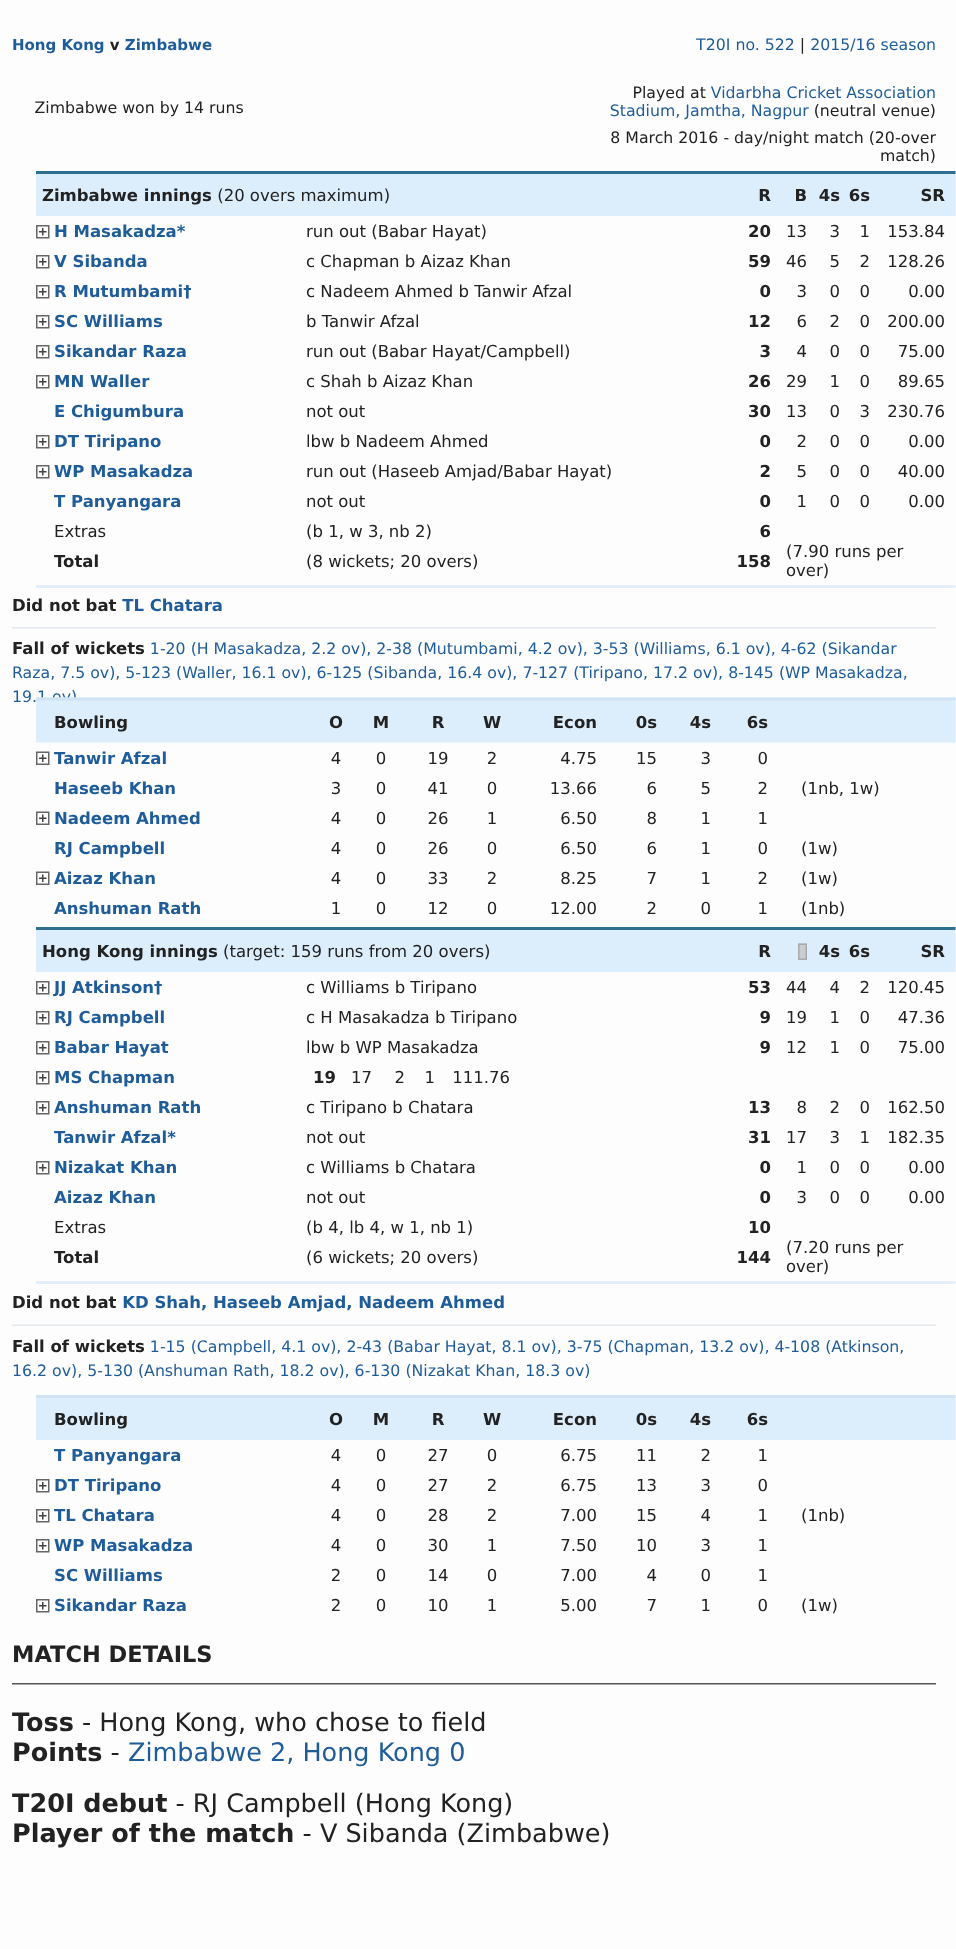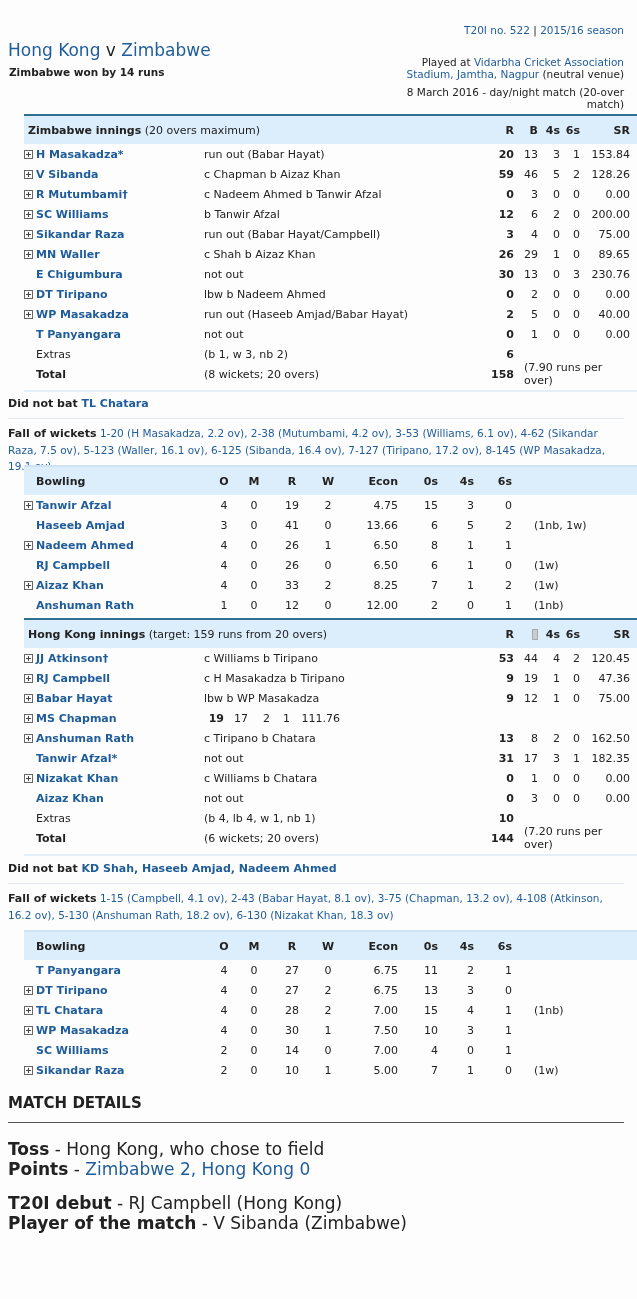--- a/index.html
+++ b/index.html
@@ -1,22 +1,22 @@
 <!DOCTYPE html>
 <html><head>
 <meta charset="utf-8">
 <style>
   * { box-sizing: border-box; margin: 0; padding: 0; }
   html, body { width: 637px; height: 1299px; background: #fdfdfd; }
   body { font-family: "DejaVu Sans", sans-serif; font-size: 11px; color: #222; position: relative; overflow: hidden; }
   a, .link { color: #1f5c9a; text-decoration: none; }
   .hdr { position: absolute; left: 0; top: 0; width: 637px; height: 110px; }
   .hdr .series { position: absolute; left: 8px; top: 22px; font-size: 12px; color: #222; }
-  .hdr .teams { position: absolute; left: 8px; top: 40px; font-size: 17px; color: #222; }
-  .hdr .result { position: absolute; left: 9px; top: 66px; font-size: 10.5px; color: #222; font-weight: bold; }
+  .hdr .teams { position: absolute; left: 8px; top: 25px; font-size: 10px; color: #222; font-weight: bold; }
+  .hdr .result { position: absolute; left: 23px; top: 66px; font-size: 10.5px; color: #222; }
   .hdr .right { position: absolute; right: 13px; top: 24px; width: 230px; text-align: right; font-size: 10.5px; line-height: 12px; }
   .hdr .right .r1 { margin-bottom: 20px; }
   .hdr .right .r2 { margin-bottom: 6px; }
 
   .tbl { position: absolute; left: 24px; width: 616px; }
   .inn-head { height: 30px; background: #dcedfb; border-top: 2px solid #2f6f8f; display: flex; align-items: center; font-weight: bold; color: #222; }
   .bowl-head { height: 30px; background: #dcedfb; border-top: 2px solid #cfe3f5; display: flex; align-items: center; font-weight: bold; }
   .row { height: 20px; display: flex; align-items: center; }
   .c-name { width: 180px; padding-left: 0; display: flex; align-items: center; font-weight: bold; color: #1f5c9a; }
   .c-name .plus { width: 9px; height: 9px; border: 1px solid #666; margin-right: 3px; position: relative; display: inline-block; flex: none; }
@@ -251,21 +251,21 @@
         <div class="bc-w">2</div>
         <div class="bc-e">4.75</div>
         <div class="bc-0">15</div>
         <div class="bc-4">3</div>
         <div class="bc-6">0</div>
         <div class="bc-x"></div>
       </div>
       <div class="row">
         <div class="bc-name">
           <span class="noplus"></span>
-          <a class="link" style="font-weight:bold">Haseeb Amjad</a>
+          <a class="link" style="font-weight:bold">Haseeb Khan</a>
         </div>
         <div class="bc-o">3</div>
         <div class="bc-m">0</div>
         <div class="bc-r">41</div>
         <div class="bc-w">0</div>
         <div class="bc-e">13.66</div>
         <div class="bc-0">6</div>
         <div class="bc-4">5</div>
         <div class="bc-6">2</div>
         <div class="bc-x">(1nb, 1w)</div>

